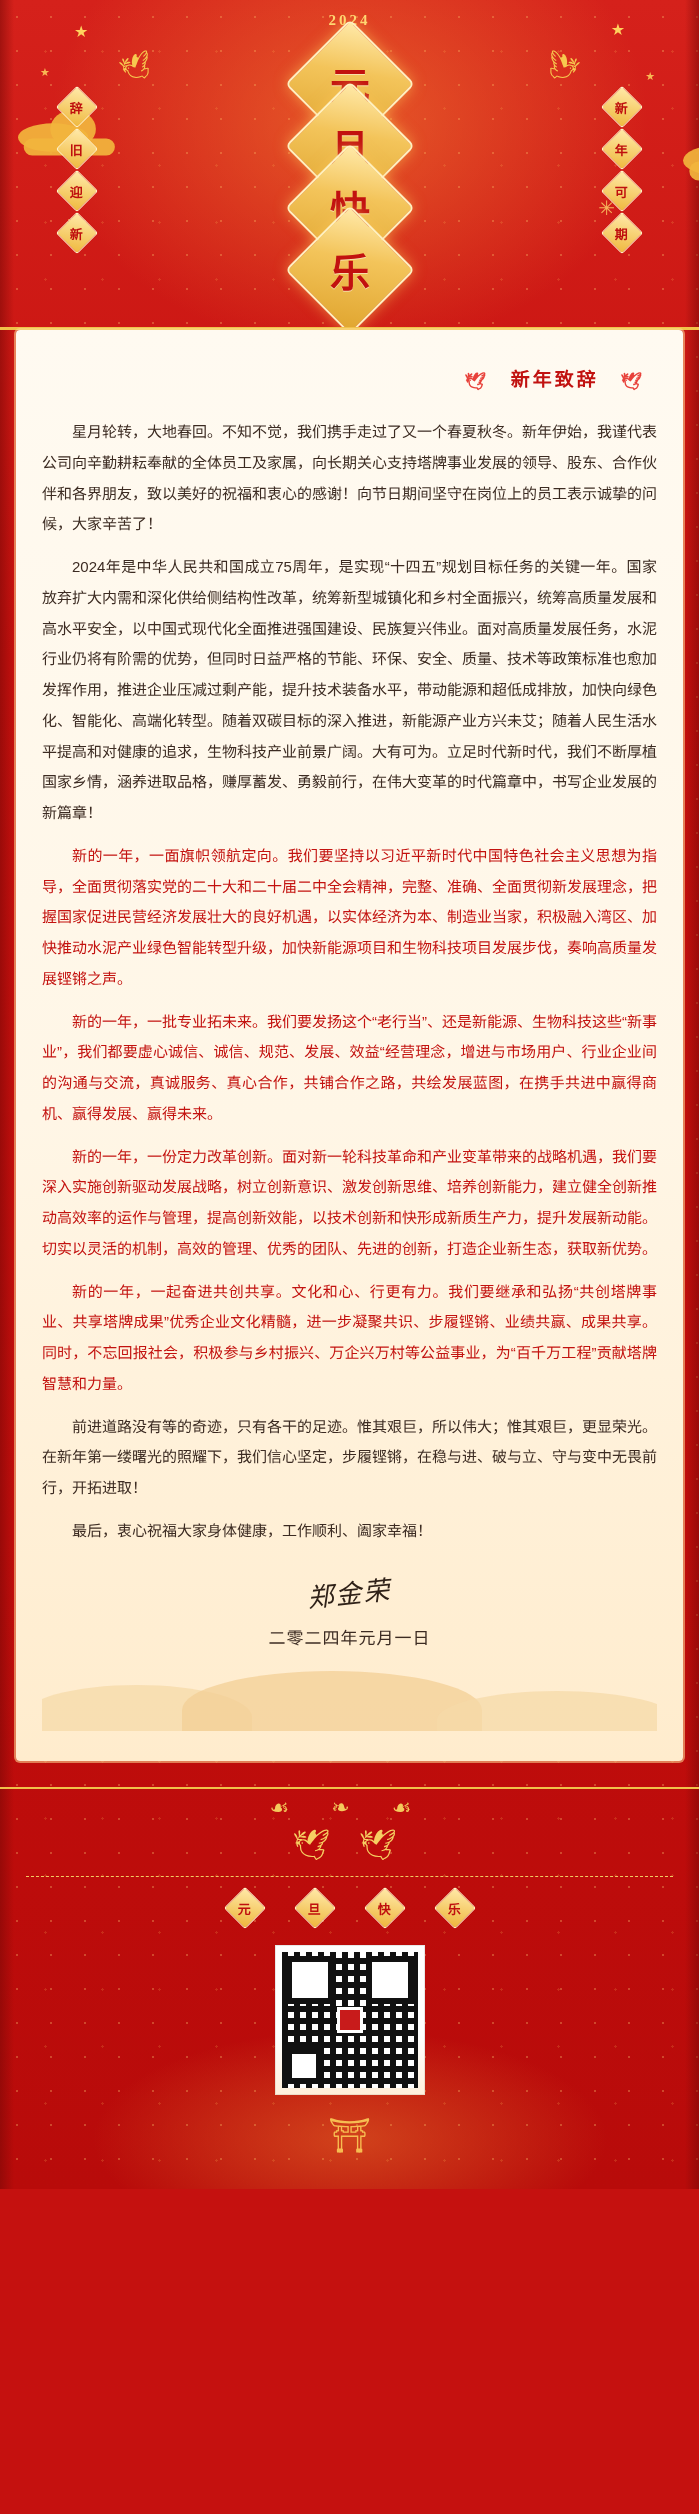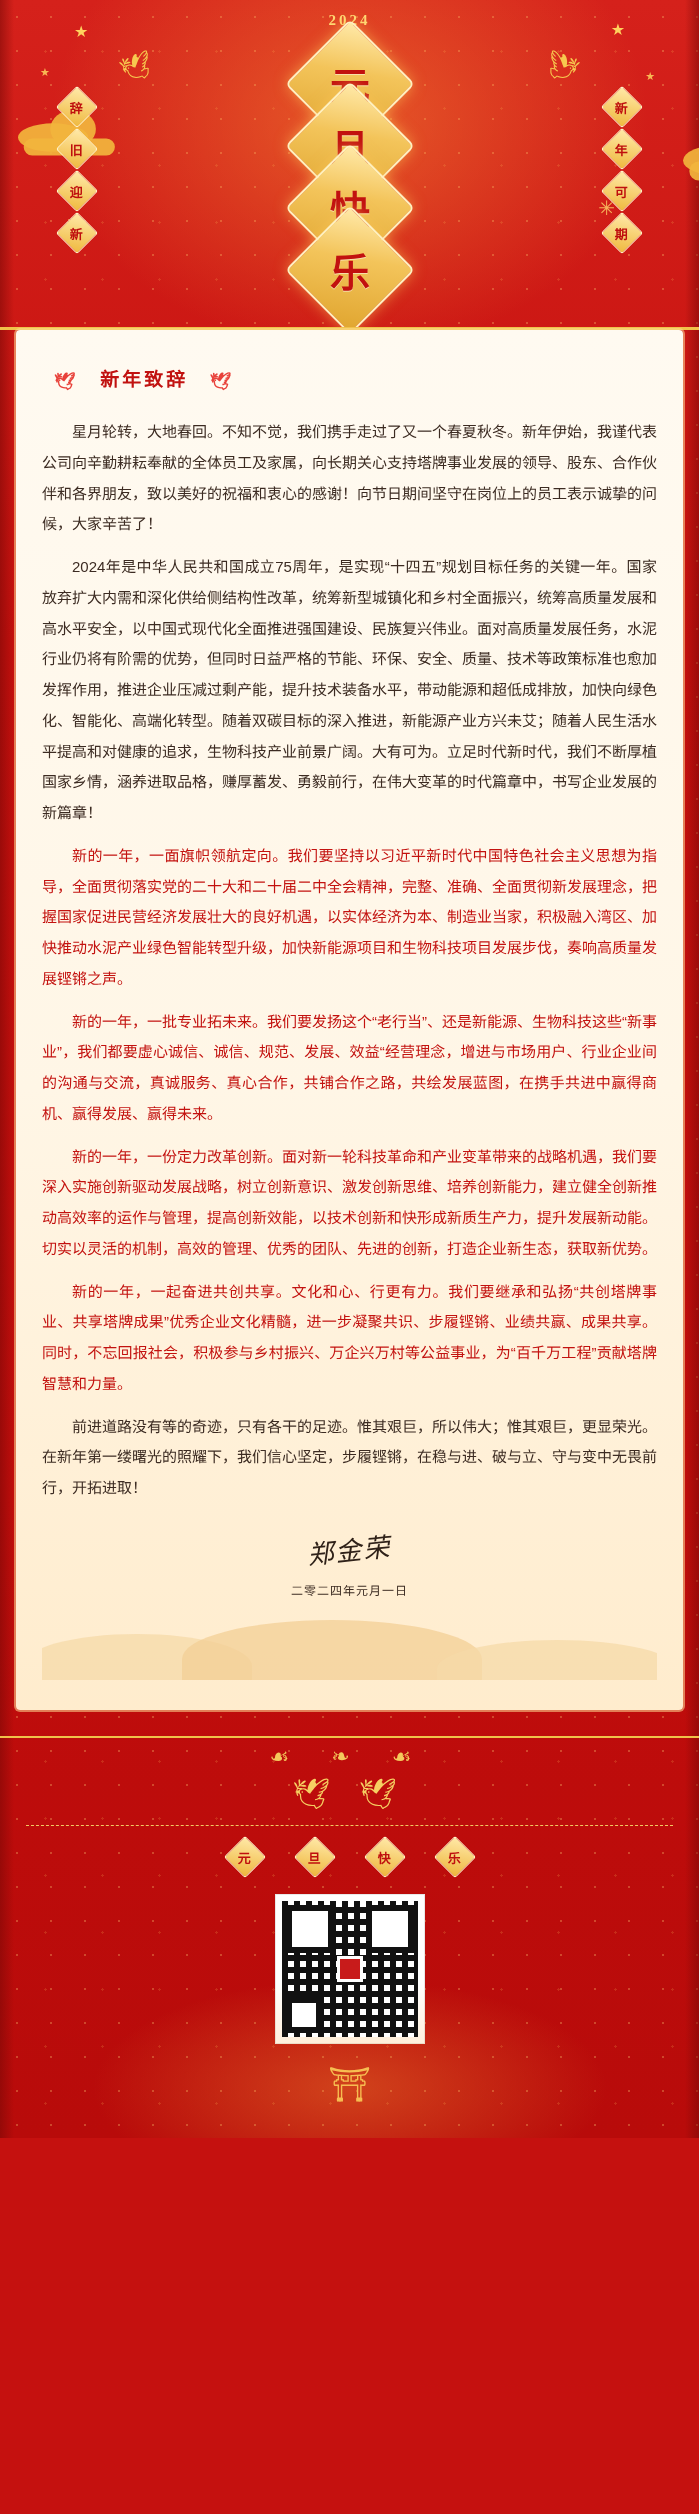--- a/index.html
+++ b/index.html
@@ -118,21 +118,21 @@
     padding: 0 16px 0;
   }
   .card {
     position: relative;
     background: linear-gradient(180deg,#fffaf1 0%, #fff6e6 55%, #ffeccd 100%);
     border-radius: 4px;
     padding: 34px 26px 30px;
     box-shadow: 0 0 0 2px rgba(255,222,150,.55);
   }
   .card-title {
-    text-align: left;
+    text-align: right;
     font-family: "DejaVu Serif","Liberation Serif",serif;
     font-size: 19px; font-weight: bold; color: #c11210;
     letter-spacing: 3px;
     margin-bottom: 26px;
     position: relative;
   }
   .title-bird { color: #e8413a; font-size: 17px; margin: 0 12px; vertical-align: middle; }
 
   .card p {
     font-size: 15px;
@@ -146,21 +146,21 @@
   .sign-block { margin-top: 26px; text-align: center; }
   .sign {
     font-family: "DejaVu Serif","Liberation Serif",serif;
     font-size: 26px; color: #2f2118; font-style: italic;
     letter-spacing: 2px;
     transform: rotate(-6deg);
     display: inline-block;
   }
   .sign-date {
     margin-top: 14px;
-    font-size: 12px; color: #3c2b22; letter-spacing: 1px;
+    font-size: 17px; color: #3c2b22; letter-spacing: 1px;
   }
   .card-bottom-deco {
     margin-top: 22px; height: 60px; position: relative; overflow: hidden;
   }
   .mountain {
     position: absolute; bottom: -18px;
     background: #f6d9a8; border-radius: 50% 50% 0 0; opacity: .75;
   }
   .m1 { left: -20px; width: 230px; height: 64px; }
   .m2 { left: 140px; width: 300px; height: 78px; background:#f3cf96; }
@@ -313,20 +313,21 @@
         <span class="title-bird">🕊</span>
       </div>
 
       <p>星月轮转，大地春回。不知不觉，我们携手走过了又一个春夏秋冬。新年伊始，我谨代表公司向辛勤耕耘奉献的全体员工及家属，向长期关心支持塔牌事业发展的领导、股东、合作伙伴和各界朋友，致以美好的祝福和衷心的感谢！向节日期间坚守在岗位上的员工表示诚挚的问候，大家辛苦了！</p>
       <p>2024年是中华人民共和国成立75周年，是实现“十四五”规划目标任务的关键一年。国家放弃扩大内需和深化供给侧结构性改革，统筹新型城镇化和乡村全面振兴，统筹高质量发展和高水平安全，以中国式现代化全面推进强国建设、民族复兴伟业。面对高质量发展任务，水泥行业仍将有阶需的优势，但同时日益严格的节能、环保、安全、质量、技术等政策标准也愈加发挥作用，推进企业压减过剩产能，提升技术装备水平，带动能源和超低成排放，加快向绿色化、智能化、高端化转型。随着双碳目标的深入推进，新能源产业方兴未艾；随着人民生活水平提高和对健康的追求，生物科技产业前景广阔。大有可为。立足时代新时代，我们不断厚植国家乡情，涵养进取品格，赚厚蓄发、勇毅前行，在伟大变革的时代篇章中，书写企业发展的新篇章！</p>
       <p class="red">新的一年，一面旗帜领航定向。我们要坚持以习近平新时代中国特色社会主义思想为指导，全面贯彻落实党的二十大和二十届二中全会精神，完整、准确、全面贯彻新发展理念，把握国家促进民营经济发展壮大的良好机遇，以实体经济为本、制造业当家，积极融入湾区、加快推动水泥产业绿色智能转型升级，加快新能源项目和生物科技项目发展步伐，奏响高质量发展铿锵之声。</p>
       <p class="red">新的一年，一批专业拓未来。我们要发扬这个“老行当”、还是新能源、生物科技这些“新事业”，我们都要虚心诚信、诚信、规范、发展、效益“经营理念，增进与市场用户、行业企业间的沟通与交流，真诚服务、真心合作，共铺合作之路，共绘发展蓝图，在携手共进中赢得商机、赢得发展、赢得未来。</p>
       <p class="red">新的一年，一份定力改革创新。面对新一轮科技革命和产业变革带来的战略机遇，我们要深入实施创新驱动发展战略，树立创新意识、激发创新思维、培养创新能力，建立健全创新推动高效率的运作与管理，提高创新效能，以技术创新和快形成新质生产力，提升发展新动能。切实以灵活的机制，高效的管理、优秀的团队、先进的创新，打造企业新生态，获取新优势。</p>
       <p class="red">新的一年，一起奋进共创共享。文化和心、行更有力。我们要继承和弘扬“共创塔牌事业、共享塔牌成果”优秀企业文化精髓，进一步凝聚共识、步履铿锵、业绩共赢、成果共享。同时，不忘回报社会，积极参与乡村振兴、万企兴万村等公益事业，为“百千万工程”贡献塔牌智慧和力量。</p>
       <p>前进道路没有等的奇迹，只有各干的足迹。惟其艰巨，所以伟大；惟其艰巨，更显荣光。在新年第一缕曙光的照耀下，我们信心坚定，步履铿锵，在稳与进、破与立、守与变中无畏前行，开拓进取！</p>
+      <p>最后，衷心祝福大家身体健康，工作顺利、阖家幸福！</p>
 
       <div class="sign-block">
         <div class="sign">郑金荣</div>
         <div class="sign-date">二零二四年元月一日</div>
       </div>
 
       <div class="card-bottom-deco">
         <div class="mountain m1"></div>
         <div class="mountain m2"></div>
         <div class="mountain m3"></div>

